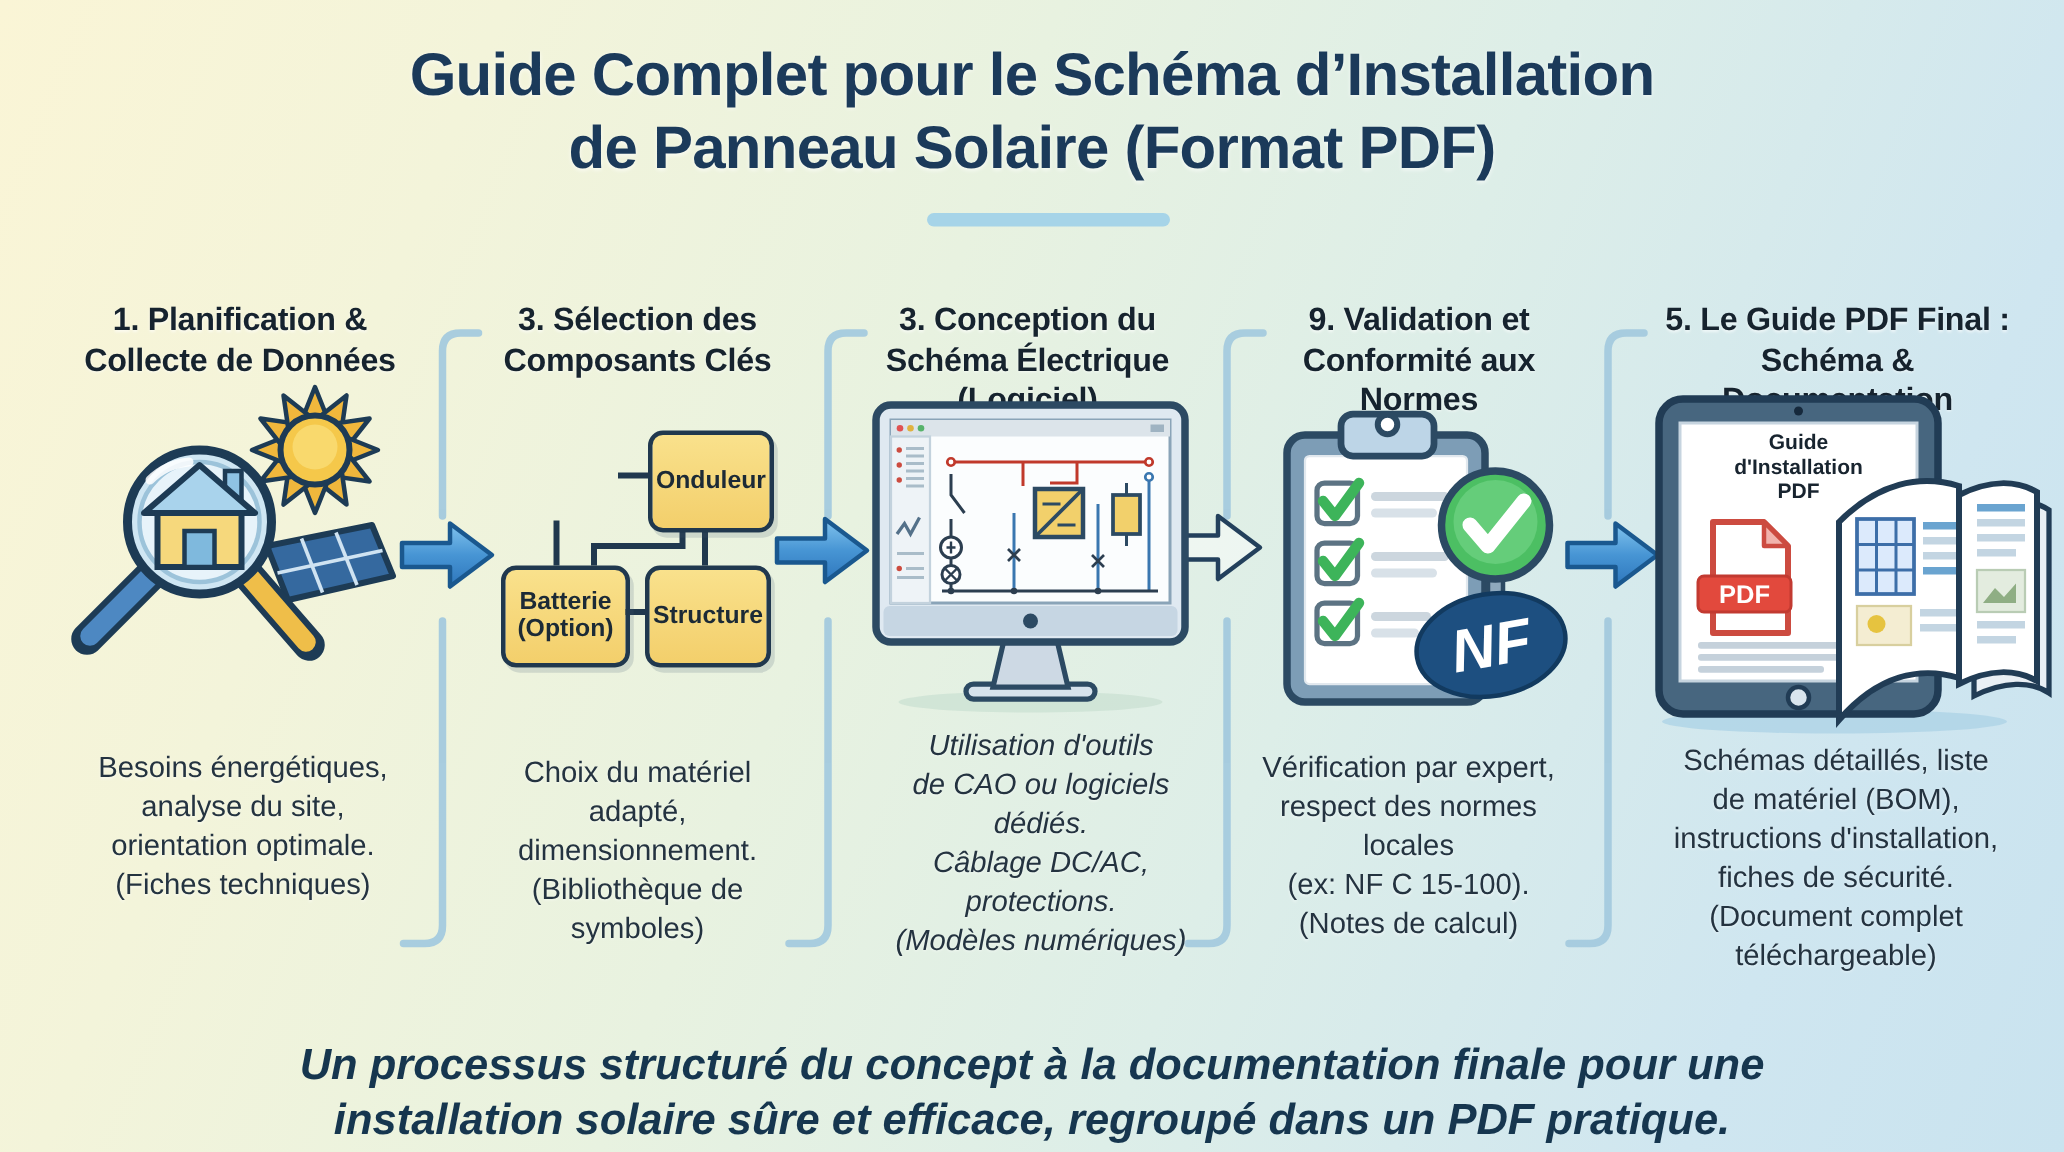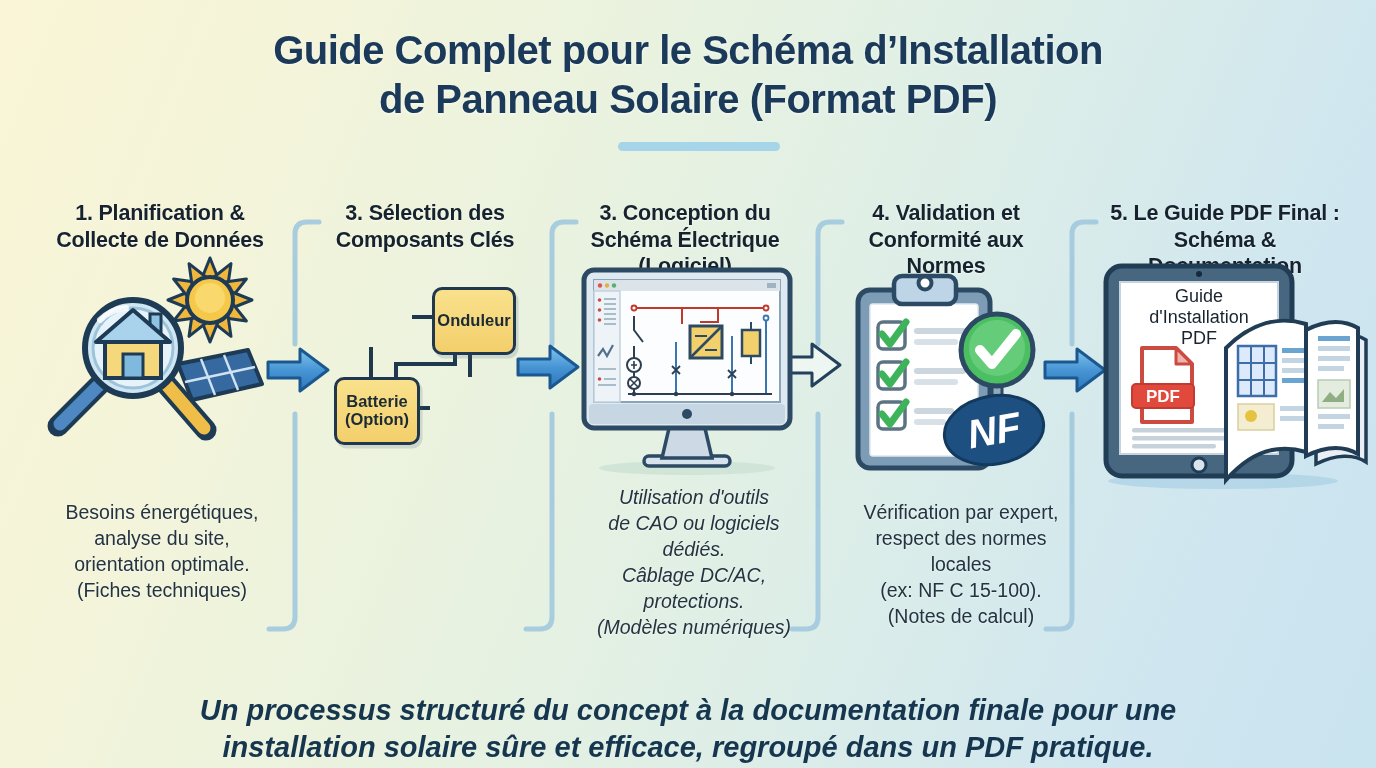--- a/index.html
+++ b/index.html
@@ -24,40 +24,40 @@
   .h3{left:558px;top:182px;width:254px;}
   .h4{left:830px;top:182px;width:232px;}
   .h5{left:1078px;top:182px;width:294px;}
   .step-desc{
     position:absolute;text-align:center;font-size:19.5px;font-weight:400;line-height:1.33;
     color:#243340;white-space:pre-line;text-shadow:0 1px 2px rgba(255,255,255,.55);
   }
   .d1{left:18px;top:500px;width:288px;}
   .d2{left:310px;top:503px;width:230px;}
   .d3{left:566px;top:485px;width:256px;font-style:italic;}
-  .d4{left:844px;top:500px;width:234px;}
+  .d4{left:822px;top:500px;width:234px;}
   .d5{left:1074px;top:495px;width:300px;}
   .footer{
     position:absolute;left:50px;top:692px;width:1276px;text-align:center;
     font-size:29px;font-weight:700;font-style:italic;line-height:1.28;
     color:#16364f;white-space:pre-line;
   }
   .sep{position:absolute;top:214px;width:64px;height:460px;}
   .flow-arrow{position:absolute;width:66px;height:52px;}
   .comp-box{
     position:absolute;display:flex;align-items:center;justify-content:center;text-align:center;
     border:3.5px solid #20384e;border-radius:10px;font-weight:700;font-size:16.5px;line-height:1.08;
     color:#1c2a36;white-space:pre-line;box-shadow:2.5px 3.5px 0 rgba(70,95,115,.18);
   }
   .box-blue{background:linear-gradient(#b6dcf1,#9fcce9);}
   .box-yellow{background:linear-gradient(#f9e18c,#f3cf6b);}
   .abs{position:absolute;}
   .screen-title{
     position:absolute;left:1118px;top:286px;width:162px;text-align:center;
-    font-size:18px;font-weight:400;line-height:1.18;color:#18242f;white-space:pre-line;
+    font-size:14px;font-weight:700;line-height:1.18;color:#18242f;white-space:pre-line;
   }
 </style>
 </head>
 <body>
 
 <div class="canvas">
 
   <svg width="0" height="0" style="position:absolute">
     <defs>
       <linearGradient id="arrowGrad" x1="0" y1="0" x2="0" y2="1">
@@ -97,21 +97,21 @@
     </g>
   </svg>
 
   <div class="step-heading h1">1. Planification &amp;
 Collecte de Données</div>
   <div class="step-heading h2">3. Sélection des
 Composants Clés</div>
   <div class="step-heading h3">3. Conception du
 Schéma Électrique
 (Logiciel)</div>
-  <div class="step-heading h4">4. Validation et
+  <div class="step-heading h4">9. Validation et
 Conformité aux
 Normes</div>
   <div class="step-heading h5">5. Le Guide PDF Final :
 Schéma &amp;
 Documentation</div>
 
   <svg class="flow-arrow" style="left:265px;top:344px" viewBox="0 0 66 52">
     <path d="M3,18 H35 V5 L63,26 L35,47 V34 H3 Z" fill="url(#arrowGrad)" stroke="#1a588f" stroke-width="3" stroke-linejoin="round"></path>
   </svg>
   <svg class="flow-arrow" style="left:515px;top:341px" viewBox="0 0 66 52">
@@ -173,20 +173,21 @@
       <path d="M92,37 H112"></path>
       <path d="M51,67 V97"></path>
       <path d="M150,69 V97"></path>
       <path d="M94,128 H110"></path>
       <path d="M135,69 V84 H76 V97"></path>
     </g>
   </svg>
   <div class="comp-box box-yellow" style="left:334px;top:377px;width:80px;height:62px">Batterie
 (Option)</div>
   <div class="comp-box box-yellow" style="left:432px;top:287px;width:78px;height:62px">Onduleur</div>
+  <div class="comp-box box-yellow" style="left:430px;top:377px;width:78px;height:62px">Structure</div>
 
   <svg class="abs" style="left:572px;top:266px" width="230" height="210" viewBox="0 0 230 210">
     <ellipse cx="115" cy="202" rx="88" ry="7" fill="#c9dfd2" opacity="0.7"></ellipse>
     <rect x="72" y="190" width="86" height="10" rx="5" fill="#d6e2ec" stroke="#2c4a63" stroke-width="3.5"></rect>
     <polygon points="98,158 132,158 140,192 90,192" fill="#cdd9e4" stroke="#2c4a63" stroke-width="3.5"></polygon>
     <rect x="12" y="4" width="206" height="158" rx="10" fill="#dfe9f1" stroke="#2c4a63" stroke-width="5"></rect>
     <rect x="22" y="14" width="186" height="122" fill="#fbfdfe" stroke="#8aa4b8" stroke-width="2"></rect>
     <rect x="22" y="14" width="186" height="11" fill="#dce4ea"></rect>
     <circle cx="28" cy="19.5" r="2.2" fill="#e05252"></circle>
       <circle cx="35" cy="19.5" r="2.2" fill="#e0b23f"></circle>
@@ -338,28 +339,39 @@
     </g>
   </svg>
   <div class="screen-title">Guide
 d'Installation
 PDF</div>
 
   <div class="step-desc d1">Besoins énergétiques,
 analyse du site,
 orientation optimale.
 (Fiches techniques)</div>
+  <div class="step-desc d2">Choix du matériel
+adapté,
+dimensionnement.
+(Bibliothèque de
+symboles)</div>
   <div class="step-desc d3">Utilisation d'outils
 de CAO ou logiciels
 dédiés.
 Câblage DC/AC,
 protections.
 (Modèles numériques)</div>
   <div class="step-desc d4">Vérification par expert,
 respect des normes
 locales
 (ex: NF C 15-100).
 (Notes de calcul)</div>
+  <div class="step-desc d5">Schémas détaillés, liste
+de matériel (BOM),
+instructions d'installation,
+fiches de sécurité.
+(Document complet
+téléchargeable)</div>
 
   <div class="footer">Un processus structuré du concept à la documentation finale pour une
 installation solaire sûre et efficace, regroupé dans un PDF pratique.</div>
 
 </div>
 
 </body></html>

